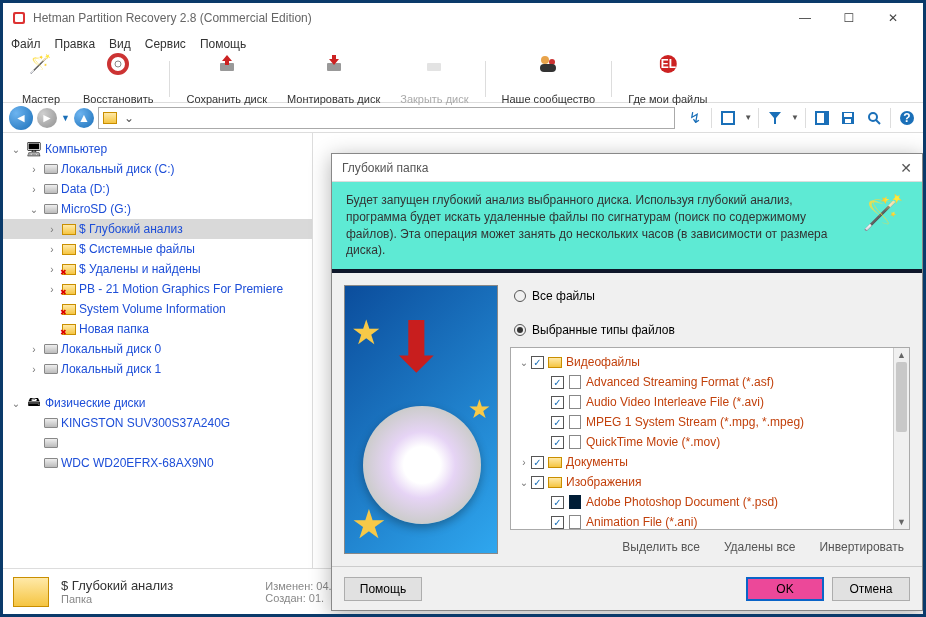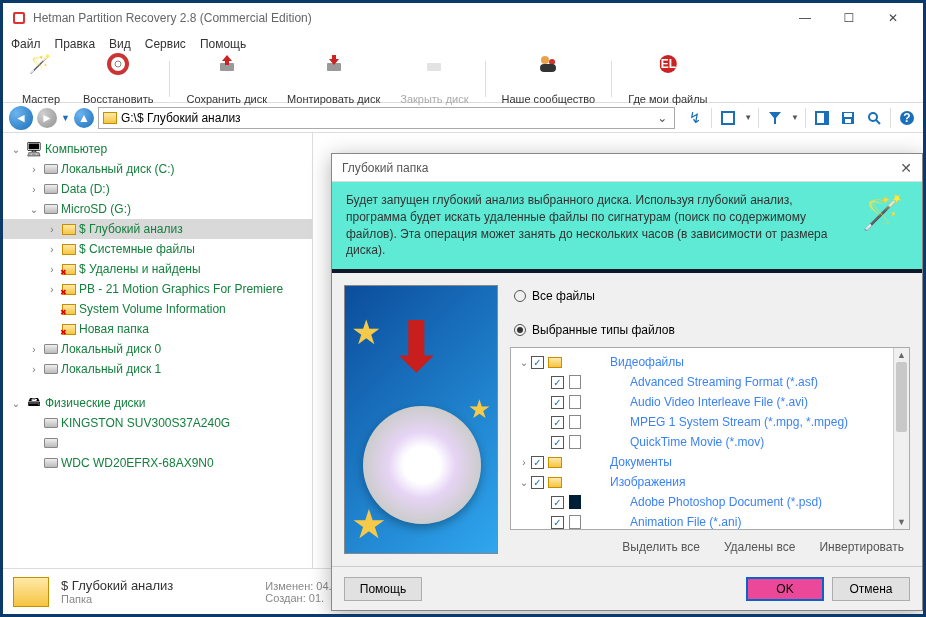--- a/index.html
+++ b/index.html
@@ -34,21 +34,21 @@
 .tree-node { display: flex; align-items: center; height: 20px; padding-left: 6px; white-space: nowrap; cursor: default; }
 .tree-node.sel { background: #d9d9d9; }
 .tw { width: 14px; text-align: center; color: #777; font-size: 10px; }
 .tw.blank { color: transparent; }
 .ti { width: 16px; height: 16px; margin: 0 3px; display: inline-flex; align-items: center; justify-content: center; font-size: 13px; }
 .ti-folder { width: 14px; height: 11px; background: linear-gradient(#ffe9a8,#f5c542); border: 1px solid #c98e00; }
 .ti-folder-red { width: 14px; height: 11px; background: linear-gradient(#ffe9a8,#f5c542); border: 1px solid #c98e00; position:relative; }
 .ti-folder-red::after{content:"✖";position:absolute;left:-3px;bottom:-3px;font-size:8px;color:#d00;}
 .ti-drive { width: 14px; height: 10px; background: linear-gradient(#eee,#bbb); border: 1px solid #888; border-radius: 1px; }
 .ti-pc { font-size: 14px; }
-.tree-label { color: #15803d; }
+.tree-label { color: #1d4ed8; }
 .content { flex: 1; position: relative; }
 .statusbar { height: 46px; border-top: 1px solid #ddd; display: flex; align-items: center; padding: 4px 10px; gap: 12px; }
 .sb-icon { width: 36px; height: 30px; background: linear-gradient(#ffe9a8,#f5c542); border: 1px solid #c98e00; }
 .sb-main { display: flex; flex-direction: column; }
 .sb-title { font-size: 13px; color: #333; }
 .sb-sub { font-size: 11px; color: #888; }
 .sb-meta { margin-left: auto; display: flex; flex-direction: column; align-items:flex-end; }
 .sb-meta span { font-size: 11px; color: #888; }
 
 .dialog { position: absolute; left: 328px; top: 150px; width: 592px; height: 458px; background: #f0f0f0; border: 1px solid #888; box-shadow: 0 4px 20px rgba(0,0,0,0.3); display:flex; flex-direction:column; }
@@ -70,21 +70,21 @@
 .file-tree { flex:1; border: 1px solid #aaa; background:#fff; margin-top:6px; overflow:auto; position:relative; }
 .file-tree-inner { padding: 4px 2px; }
 .ft-row { display:flex; align-items:center; height:20px; white-space:nowrap; }
 .ft-tw { width:14px; text-align:center; color:#777; font-size:10px; }
 .ft-cb { width:13px;height:13px;border:1px solid #555;display:inline-flex;align-items:center;justify-content:center;font-size:10px;color:#1a6fb8;margin-right:3px;}
 .ft-cb.checked::after{content:"✓";}
 .ft-icon { width:16px;height:16px;display:inline-flex;align-items:center;justify-content:center;margin-right:3px; font-size:12px;}
 .ft-folder { width:14px;height:11px;background:linear-gradient(#ffe9a8,#f5c542);border:1px solid #c98e00;}
 .ft-doc { width:12px;height:14px;background:#fff;border:1px solid #888;}
 .ft-doc.ps{background:#001d36;border-color:#001d36;}
-.ft-label { color:#3b82f6;margin-left:44px; }
+.ft-label { color:#c2410c; }
 .ft-scroll { position:absolute; right:0; top:0; bottom:0; width:16px; background:#f0f0f0; border-left:1px solid #ccc; }
 .ft-scroll .thumb{position:absolute; left:2px; right:2px; top:14px; height:70px; background:#c8c8c8; border-radius:2px;}
 .ft-scroll .arr{position:absolute;left:0;right:0;height:14px;text-align:center;color:#666;font-size:9px;line-height:14px;}
 .link-row { display:flex; justify-content:flex-end; gap:24px; padding: 10px 6px 0; }
 .link-row span { color:#555; font-size:12px; cursor:pointer; }
 .dlg-foot { height: 44px; border-top: 1px solid #ccc; display:flex; align-items:center; padding: 0 12px; }
 .btn { min-width: 78px; height: 24px; border: 1px solid #adadad; background: #e1e1e1; display:inline-flex;align-items:center;justify-content:center; font-size:12px; cursor:pointer; }
 .btn.primary { border: 2px solid #0a64c8; background:#ec4899; }
 .btn + .btn { margin-left: 8px; }
 .content-pane-border { position:absolute; left:0; right:0; top:0; height:8px; }
@@ -179,21 +179,20 @@
   </div>
 </div>
 
 <div class="navbar">
   <div class="nav-btn nav-back">◄</div>
   <div class="nav-btn nav-fwd">►</div>
   <span style="color:#1a6fb8;font-size:9px;">▼</span>
   <div class="nav-btn nav-up">▲</div>
   <div class="addr-bar">
     <span class="folder-icon"></span>
-    <input value="G:\$ Глубокий анализ" style="">
     <span class="addr-drop">⌄</span>
   </div>
   <div class="right-tools">
     <div class="rt-icon" style="font-size:15px;">↯</div>
     <div class="rt-sep"></div>
     <div class="rt-icon">
         <svg width="16" height="16">
           <rect x="1" y="1" width="14" height="14" fill="#1a6fb8"></rect>
           <rect x="3" y="3" width="10" height="10" fill="#fff"></rect>
         </svg>

